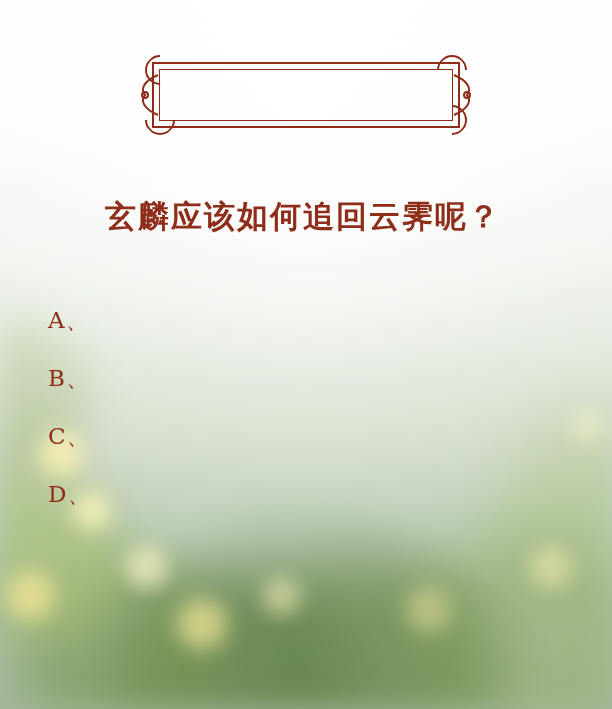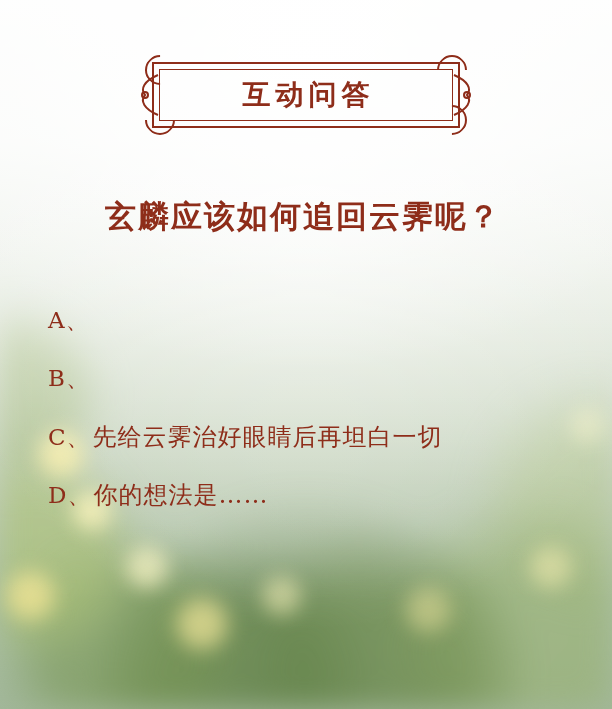--- a/index.html
+++ b/index.html
@@ -184,36 +184,33 @@
 
       <svg class="side-orn left" viewBox="0 0 22 44">
         <path d="M20 2 C6 8, 2 16, 7 22 C2 28, 6 36, 20 42" fill="none" stroke="#8e2d1a" stroke-width="2"></path>
         <circle cx="7" cy="22" r="3" fill="none" stroke="#8e2d1a" stroke-width="2"></circle>
       </svg>
       <svg class="side-orn right" viewBox="0 0 22 44">
         <path d="M2 2 C16 8, 20 16, 15 22 C20 28, 16 36, 2 42" fill="none" stroke="#8e2d1a" stroke-width="2"></path>
         <circle cx="15" cy="22" r="3" fill="none" stroke="#8e2d1a" stroke-width="2"></circle>
       </svg>
 
-      <span class="banner-title">互动问答</span>
     </div>
   </div>
 
   <div class="question">玄麟应该如何追回云霁呢？</div>
 
   <div class="options">
     <div class="option">
       <span class="option-key">A、</span>
     </div>
     <div class="option">
       <span class="option-key">B、</span>
     </div>
     <div class="option">
       <span class="option-key">C、</span>
-      <span class="option-text">先给云霁治好眼睛后再坦白一切</span>
     </div>
     <div class="option">
       <span class="option-key">D、</span>
-      <span class="option-text">你的想法是……</span>
     </div>
   </div>
 
 </div>
 
 </body></html>

